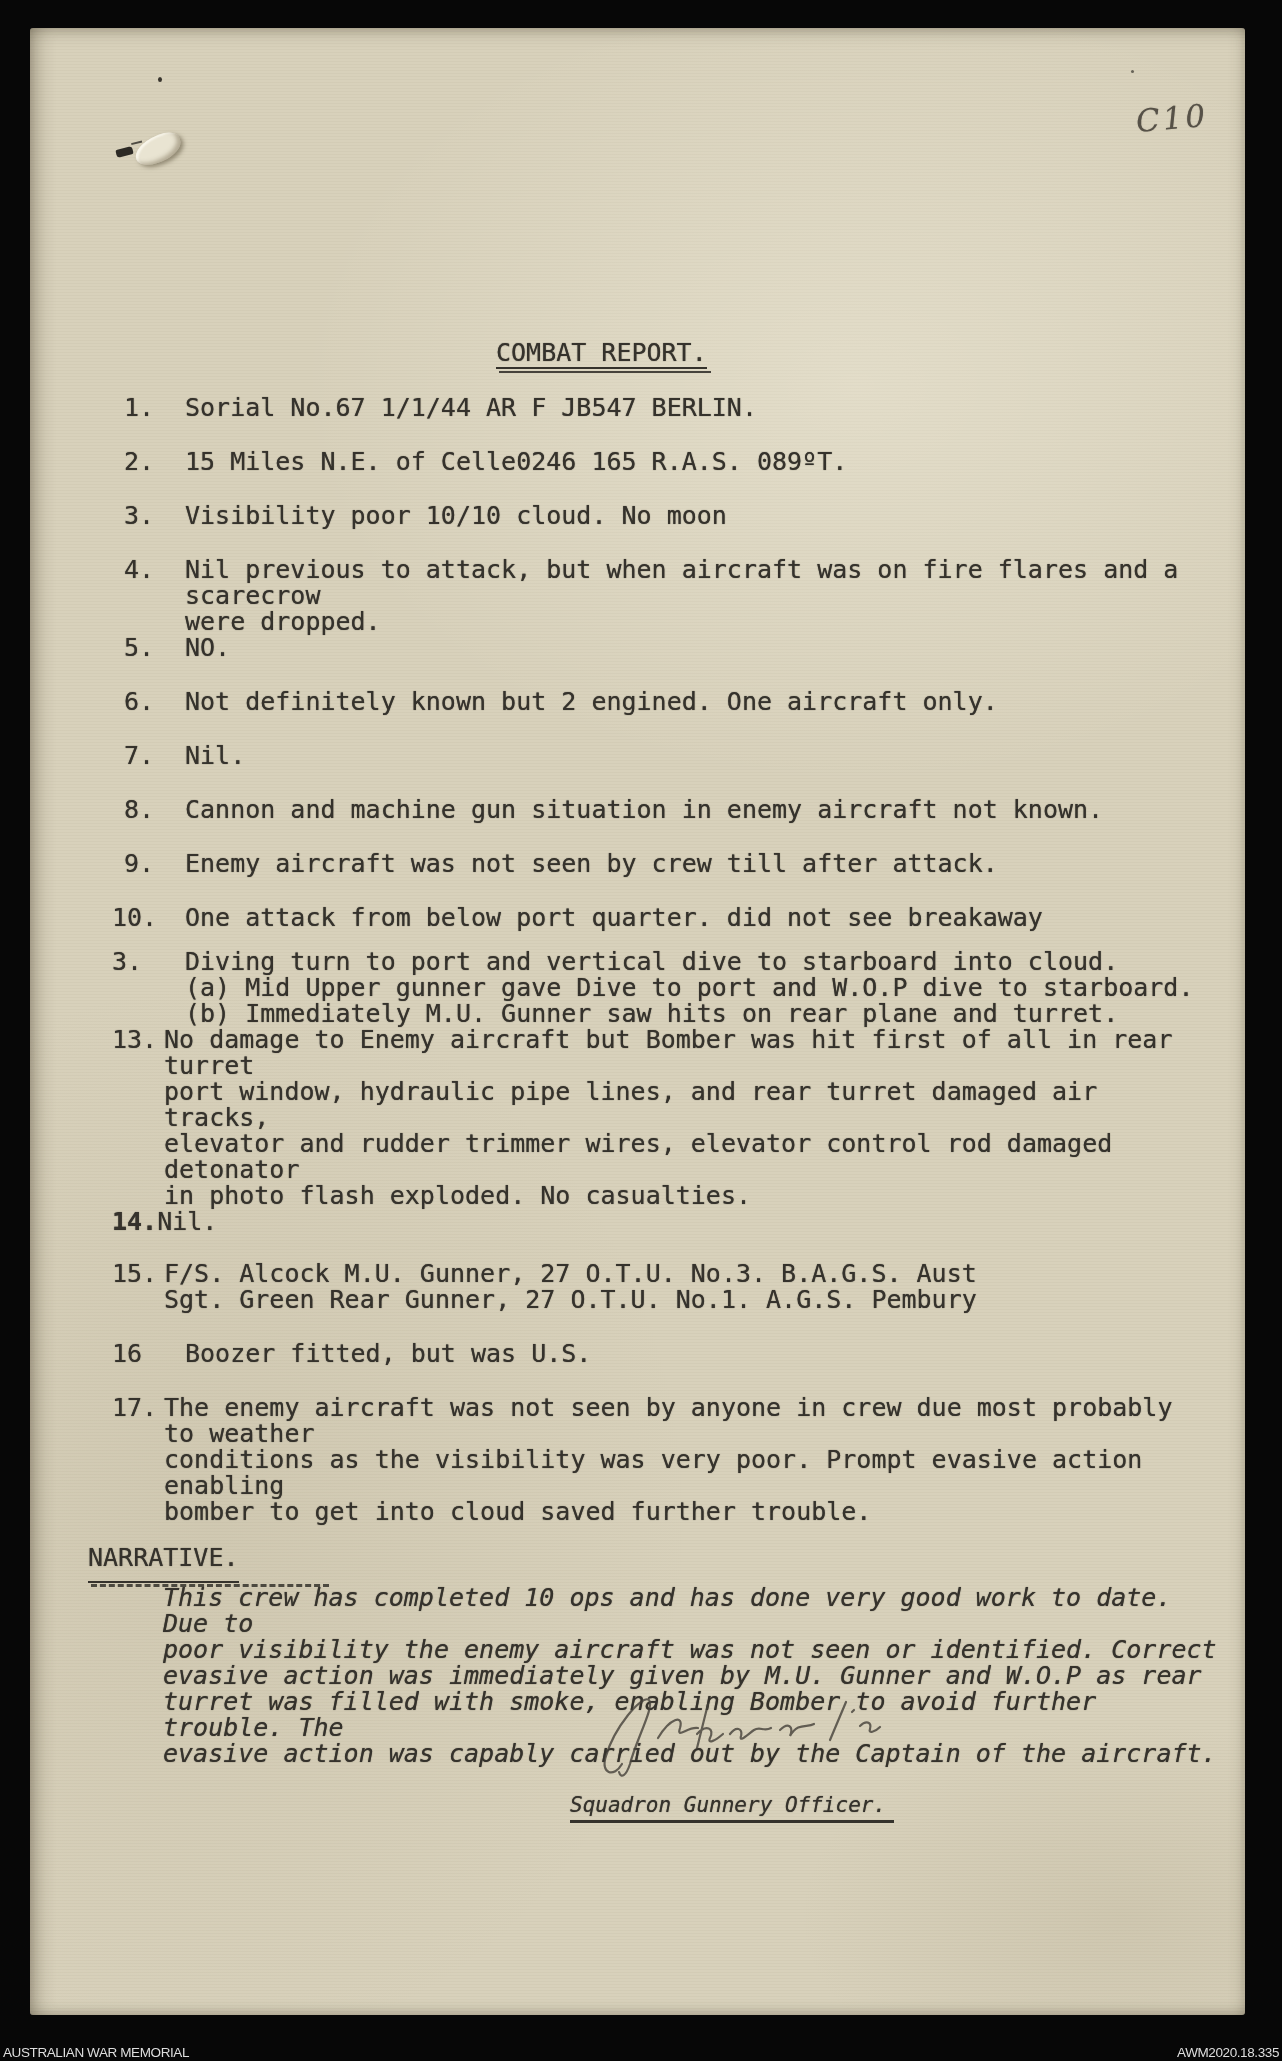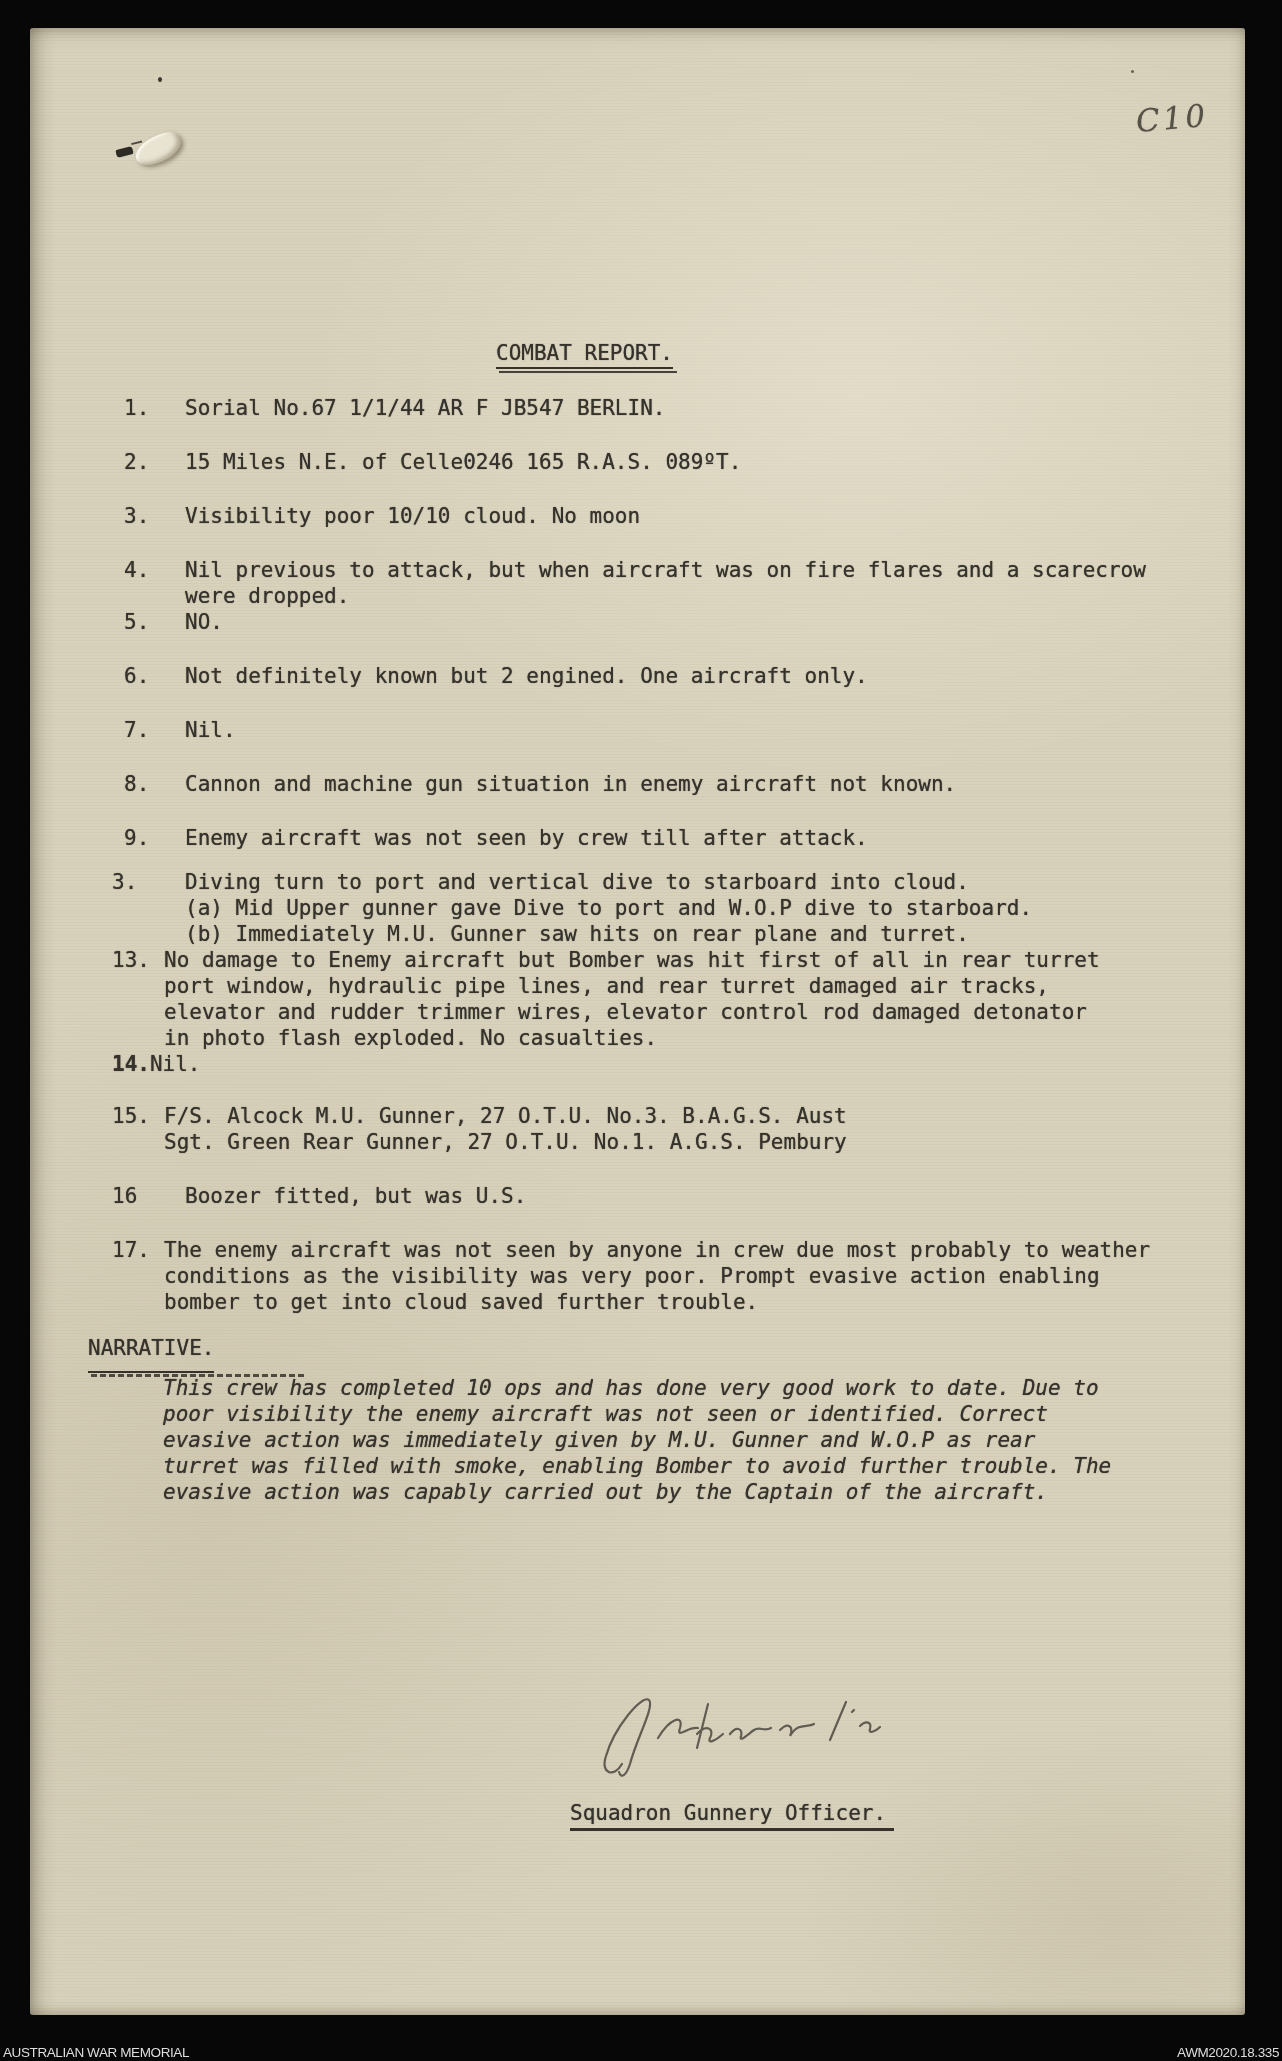--- a/index.html
+++ b/index.html
@@ -24,21 +24,21 @@
       inset -10px 0 16px -10px rgba(70,62,44,0.30),
       inset 0 12px 16px -10px rgba(70,62,44,0.35),
       inset 0 -10px 14px -9px rgba(70,62,44,0.30);
     border-radius:3px;
     overflow:hidden;
   }
   .ink { color:#35322c; text-shadow:0 0 1px rgba(53,50,44,0.85); }
   .content {
     position:relative;
     padding:312px 28px 0 82px;
-    font-size:21px; line-height:26px;
+    font-size:25px; line-height:26px;
   }
   .title-row { margin-left:384px; }
   .u2 { display:inline-block; position:relative; border-bottom:2.5px solid #35322c; padding-bottom:1px; }
   .u2::after {
     content:""; position:absolute; left:3px; right:-4px; bottom:-6px;
     border-bottom:2.5px solid rgba(53,50,44,0.9);
   }
   .item { display:flex; margin-top:28px; }
   .item.tight { margin-top:0; }
   .item.mt18 { margin-top:18px; }
@@ -50,21 +50,21 @@
   .txt { white-space:pre-line; flex:1 1 auto; }
   .narrative-heading { margin-top:20px; margin-left:-24px; }
   .nh { display:inline-block; position:relative; border-bottom:2.5px solid #35322c; padding-bottom:10px; }
   .nh::after {
     content:""; position:absolute; left:3px; right:-90px; bottom:-6px;
     border-bottom:3px dashed rgba(53,50,44,0.85);
   }
   .narrative-text { margin-top:2px; margin-left:51px; white-space:pre-line;font-style:italic; }
   .sig-block { position:absolute; left:540px; top:1652px; width:340px; }
   .sig-svg { display:block; margin-left:24px; }
-  .officer { display:inline-block; border-bottom:3px solid #35322c; padding:0 8px 2px 0; margin-top:10px; }
+  .officer { display:inline-block; border-bottom:3px solid #35322c; padding:0 8px 2px 0; margin-top:2px;font-style:italic; }
   .annotation {
     position:absolute; left:1106px; top:72px;
     font-family:"DejaVu Serif", serif; font-style:italic;
     font-size:31px; letter-spacing:3px; color:#565147;
     transform:rotate(-5deg);
     text-shadow:0 0 1px rgba(86,81,71,0.5);
   }
   .speck { position:absolute; background:#38342d; border-radius:50%; }
   .speck.s1 { left:128px; top:49px; width:4px; height:5px; }
   .speck.s2 { left:1101px; top:42px; width:3px; height:3px; opacity:.7; }
@@ -136,20 +136,24 @@
       <span class="num shift">7.</span>
       <span class="txt">Nil.</span>
     </div>
     <div class="item">
       <span class="num shift">8.</span>
       <span class="txt">Cannon and machine gun situation in enemy aircraft not known.</span>
     </div>
     <div class="item">
       <span class="num shift">9.</span>
       <span class="txt">Enemy aircraft was not seen by crew till after attack.</span>
+    </div>
+    <div class="item">
+      <span class="num">10.</span>
+      <span class="txt">One attack from below port quarter. did not see breakaway</span>
     </div>
     <div class="item mt18">
       <span class="num">3.</span>
       <span class="txt">Diving turn to port and vertical dive to starboard into cloud.
 (a)  Mid Upper gunner gave Dive to port and W.O.P dive to starboard.
 (b)  Immediately M.U. Gunner saw hits on rear plane and turret.</span>
     </div>
     <div class="item tight mid">
       <span class="num">13.</span>
       <span class="txt">No damage to Enemy aircraft but Bomber was hit first of all in rear turret

